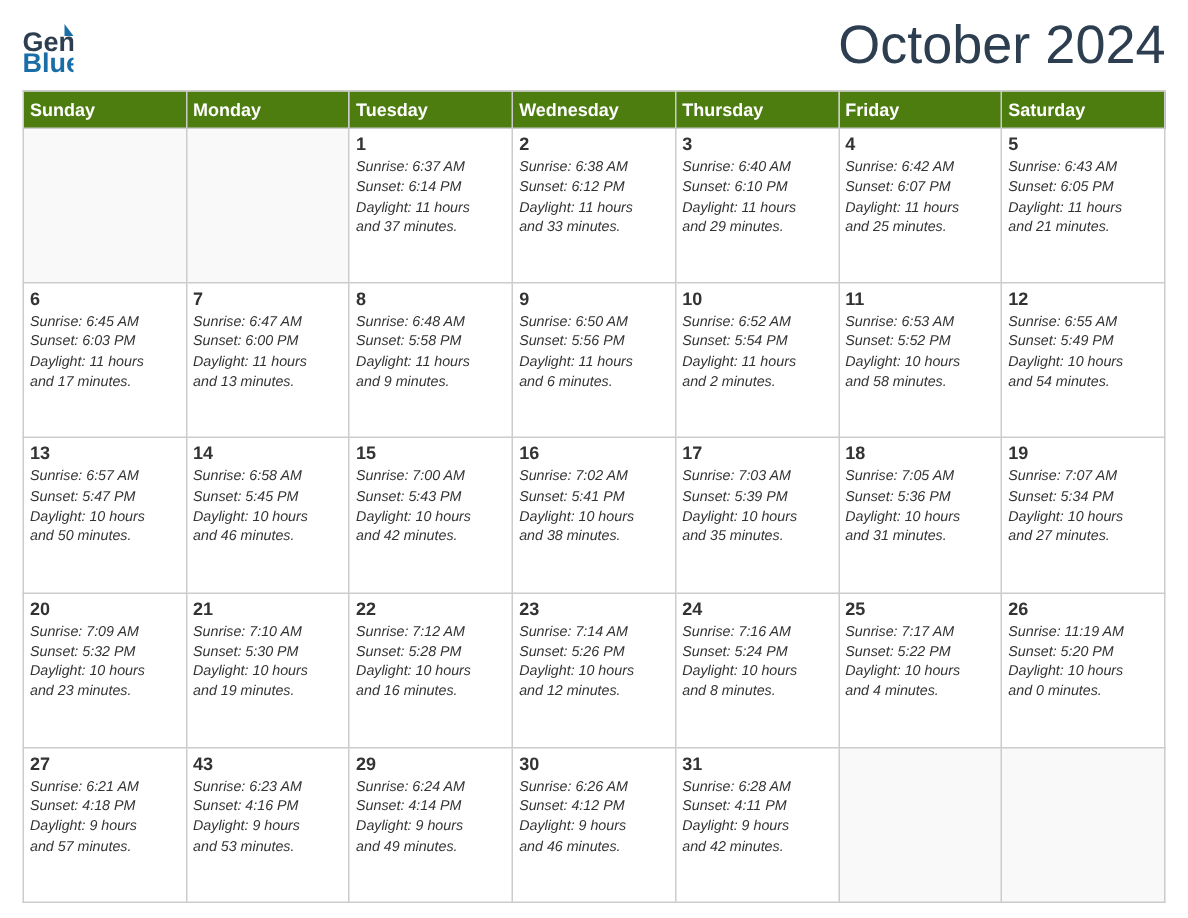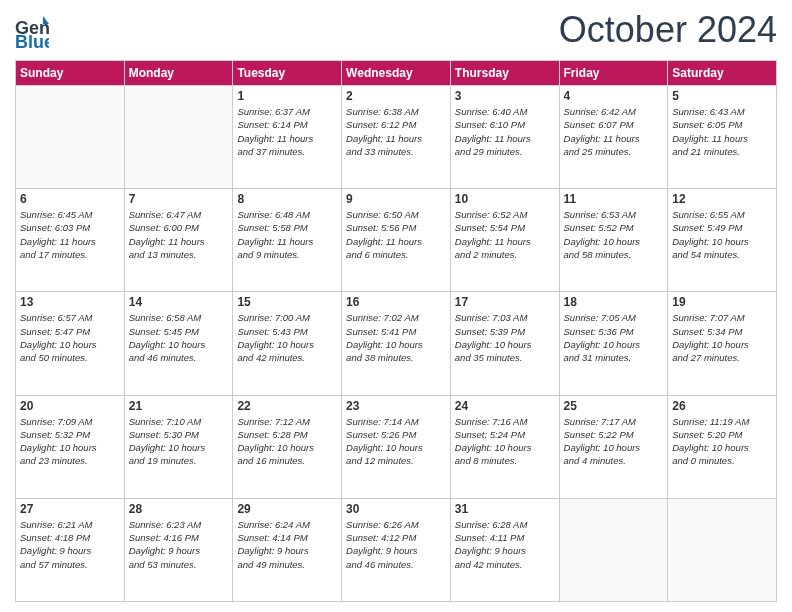--- a/index.html
+++ b/index.html
@@ -42,21 +42,21 @@
       color: #555;
     }
     .calendar {
       flex: 1;
       border: 1px solid #ccc;
       border-collapse: collapse;
       width: 100%;
       table-layout: fixed;
     }
     .calendar th {
-      background: #be185d;
+      background: #4d7c0f;
       color: #fff;
       font-size: 12px;
       font-weight: bold;
       padding: 5px 4px;
       border: 1px solid #ccc;
       text-align: left;
     }
     .calendar td {
       border: 1px solid #ccc;
       vertical-align: top;
@@ -311,21 +311,21 @@
         </tr>
         <tr class="week-row">
           <td>
             <span class="day-num">27</span>
             <div class="day-info" style="white-space: pre-line;">Sunrise: 6:21 AM
 Sunset: 4:18 PM
 Daylight: 9 hours
 and 57 minutes.</div>
           </td>
           <td>
-            <span class="day-num">28</span>
+            <span class="day-num">43</span>
             <div class="day-info" style="white-space: pre-line;">Sunrise: 6:23 AM
 Sunset: 4:16 PM
 Daylight: 9 hours
 and 53 minutes.</div>
           </td>
           <td>
             <span class="day-num">29</span>
             <div class="day-info" style="white-space: pre-line;">Sunrise: 6:24 AM
 Sunset: 4:14 PM
 Daylight: 9 hours

